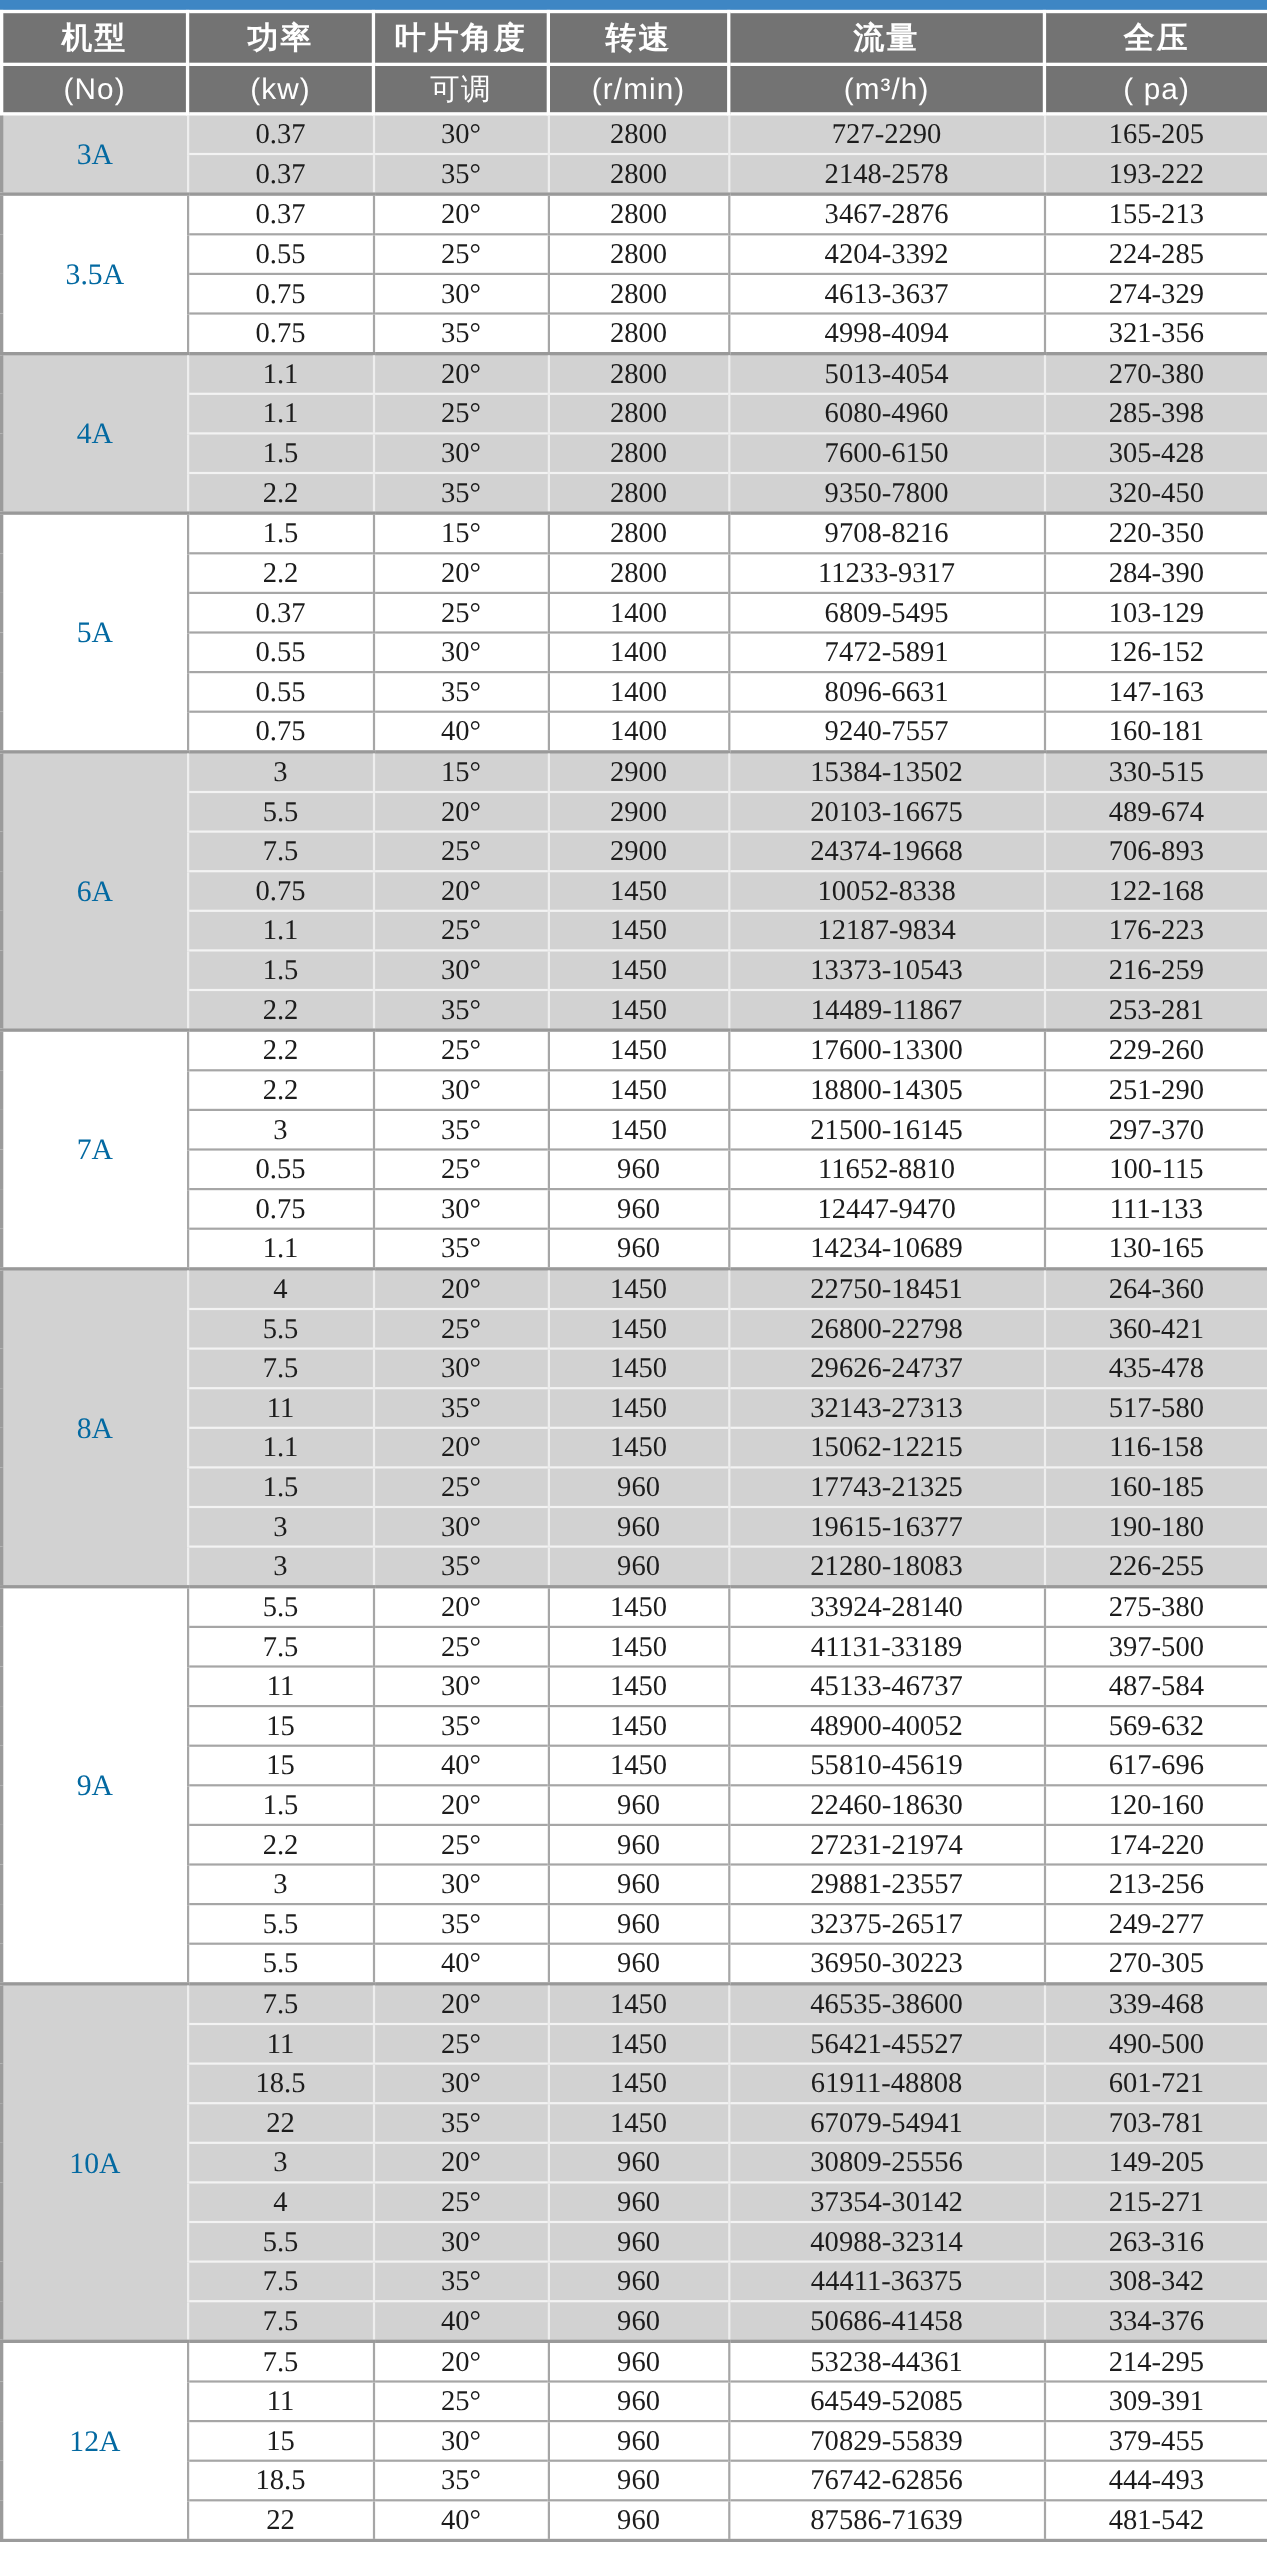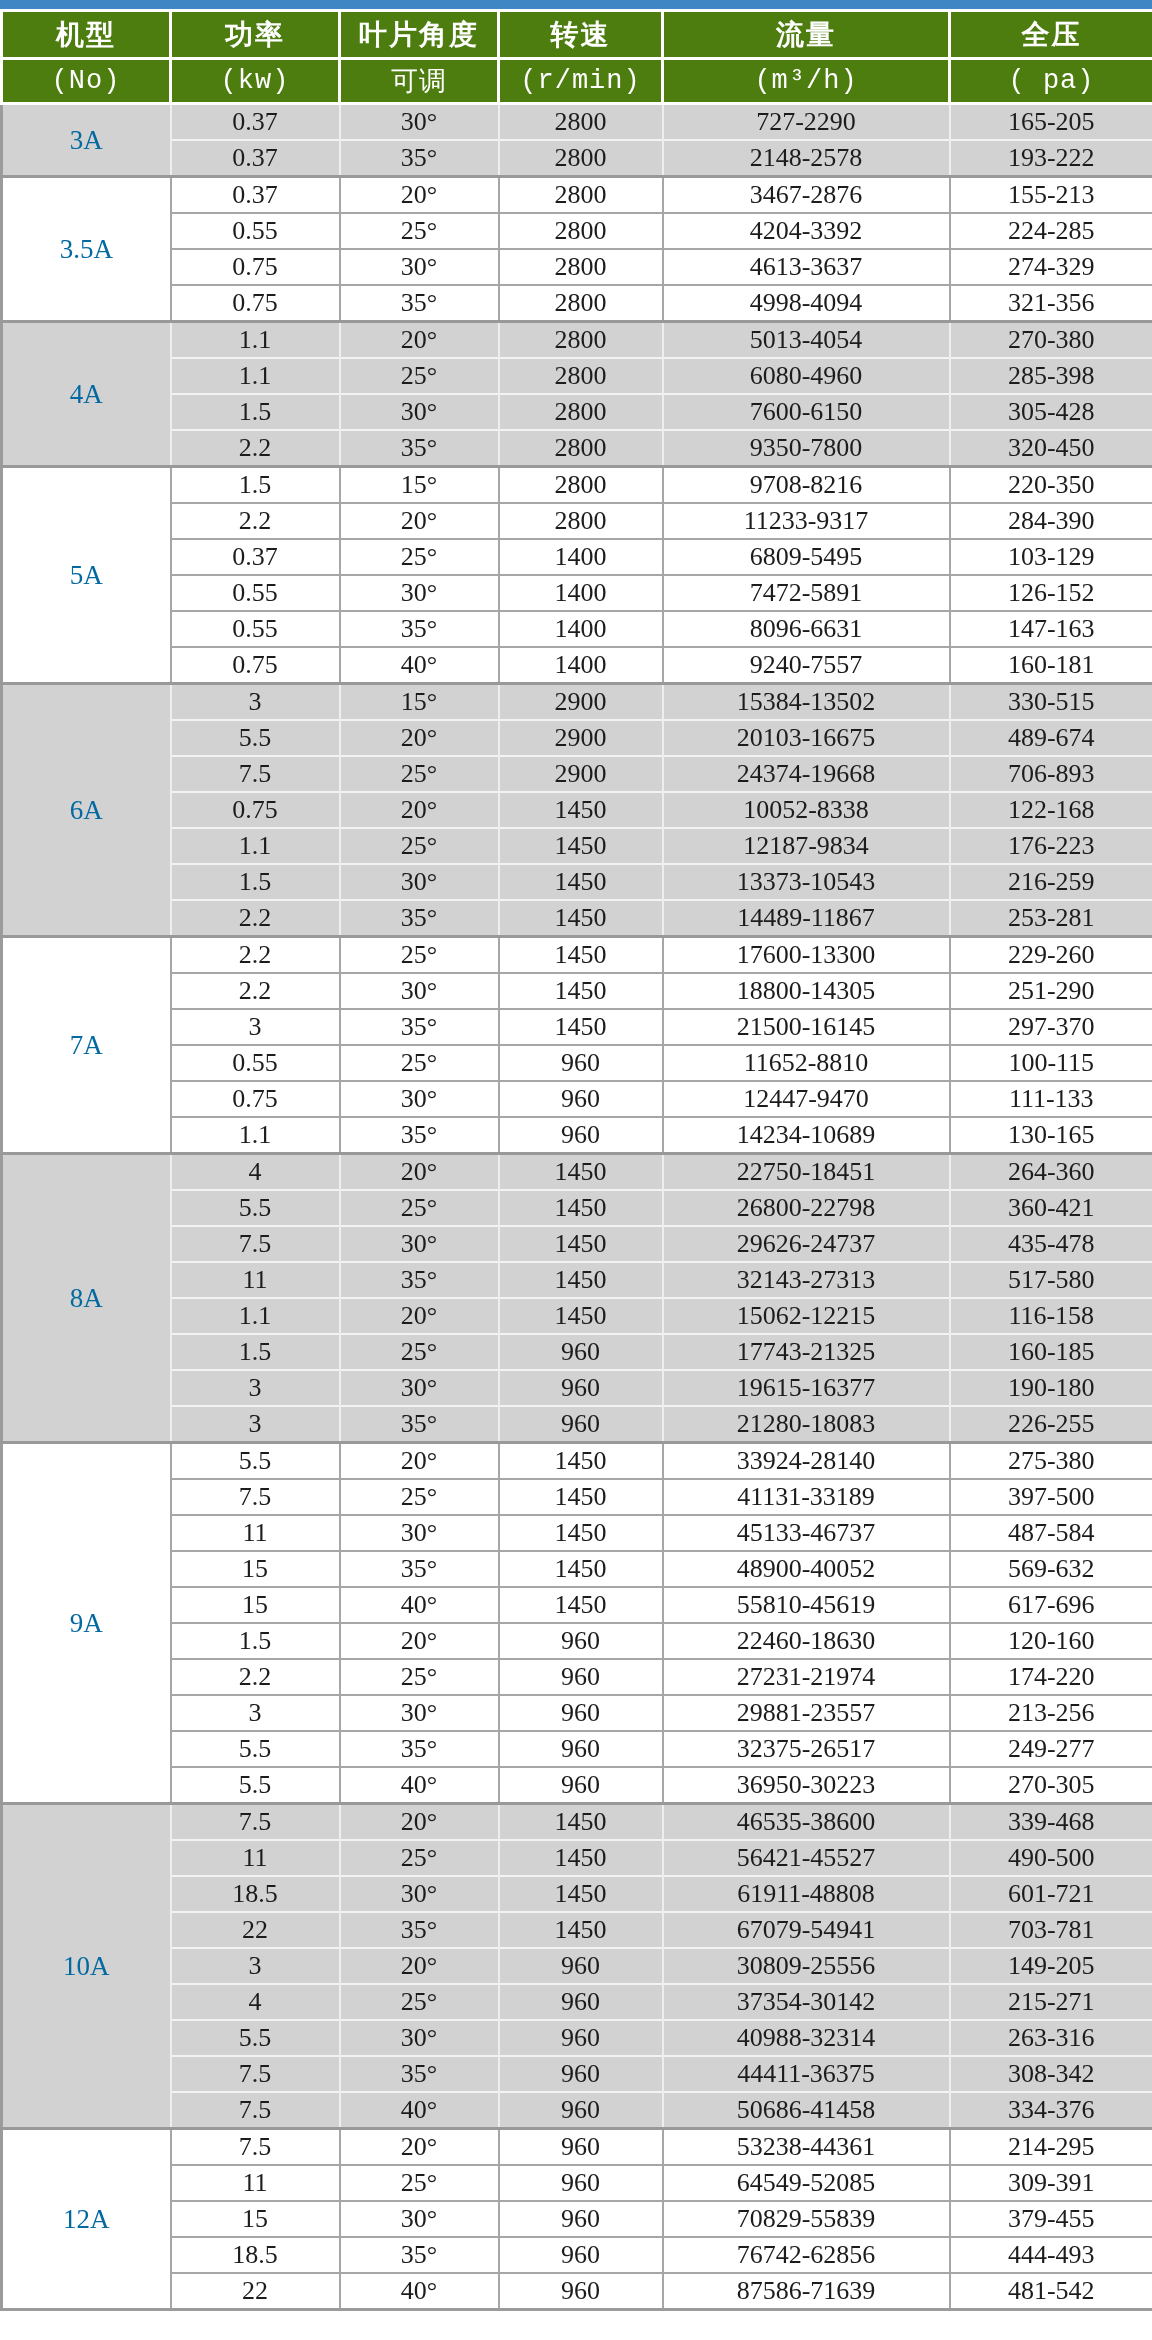--- a/index.html
+++ b/index.html
@@ -15,35 +15,35 @@
     height: 9px;
     background: #3e86c4;
   }
   table.spec {
     width: 1152px;
     border-collapse: collapse;
     table-layout: fixed;
     border: 3px solid #9b9b9b;
   }
   th {
-    background: #4d7c0f;
+    background: #737373;
     color: #ffffff;
     border: 3px solid #ffffff;
     padding: 0;
     font-weight: bold;
   }
   tr.h1 th {
     height: 45px;
     font-family: "Liberation Sans", sans-serif;
     font-size: 28px;
     letter-spacing: 2px;
   }
   tr.h2 th {
     height: 42px;
-    font-family: Liberation Mono, monospace;
+    font-family: Liberation Sans, sans-serif;
     font-size: 27px;
     font-weight: normal;
     letter-spacing: 1px;
   }
   td {
     padding: 0;
     text-align: center;
     vertical-align: middle;
     font-size: 26px;
     color: #1c1c1c;

